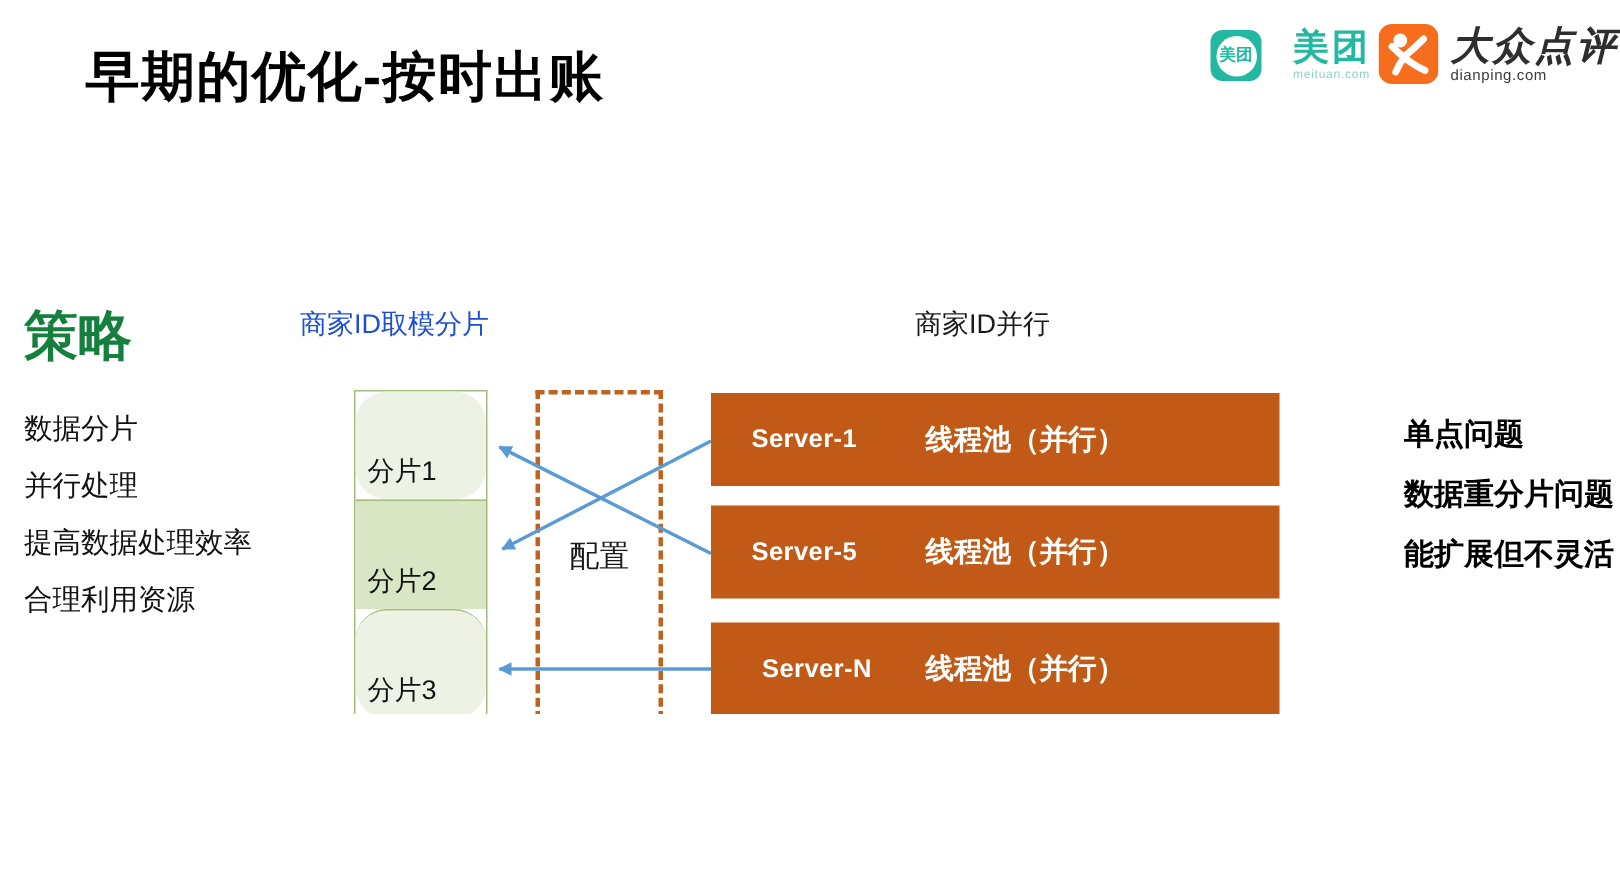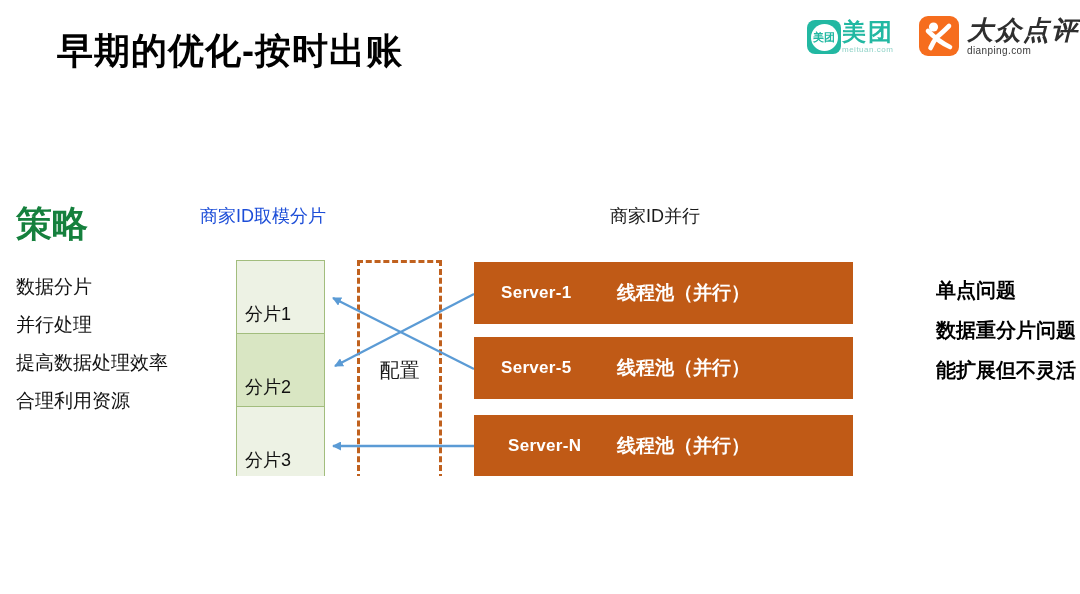--- a/index.html
+++ b/index.html
@@ -15,21 +15,21 @@
 
   
   .slide-title{
     left:57px;top:27px;
     font-size:36px;font-weight:700;color:#000;
     letter-spacing:1px;white-space:nowrap;
   }
 
   
   .logo-group{display:flex;align-items:center;}
-  .meituan-group{left:807px;top:20px;gap:1px;}
+  .meituan-group{left:807px;top:20px;gap:21px;}
   .dianping-group{left:919px;top:16px;gap:8px;}
   .meituan-icon{
     width:34px;height:34px;border-radius:8px;background:#22b8a2;
     display:flex;align-items:center;justify-content:center;flex:0 0 auto;
   }
   .meituan-icon-inner{
     width:27px;height:27px;border-radius:50%;background:#ffffff;
     display:flex;align-items:center;justify-content:center;
     color:#22b8a2;font-size:11px;font-weight:700;line-height:1;
   }
@@ -57,21 +57,21 @@
     border:1.5px solid #a2bd7d;box-sizing:border-box;
     display:flex;flex-direction:column;
   }
   .shard-box{
     flex:1 1 0;
     display:flex;align-items:flex-end;
     padding:0 0 7px 8px;box-sizing:border-box;
     font-size:18px;color:#111;
   }
   .shard-box + .shard-box{border-top:1.5px solid #a2bd7d;}
-  .shard-light{background:#edf2e4;}
+  .shard-light{background:#edf2e4;border-radius:21px;}
   .shard-dark{background:#d9e6c3;}
 
   
   .config-box{
     left:357px;top:260px;width:85px;height:220px;
     border:3px dashed #c0611e;box-sizing:border-box;
     display:flex;align-items:center;justify-content:center;
     background:transparent;
   }
   .config-label{font-size:20px;color:#1a1a1a;}

